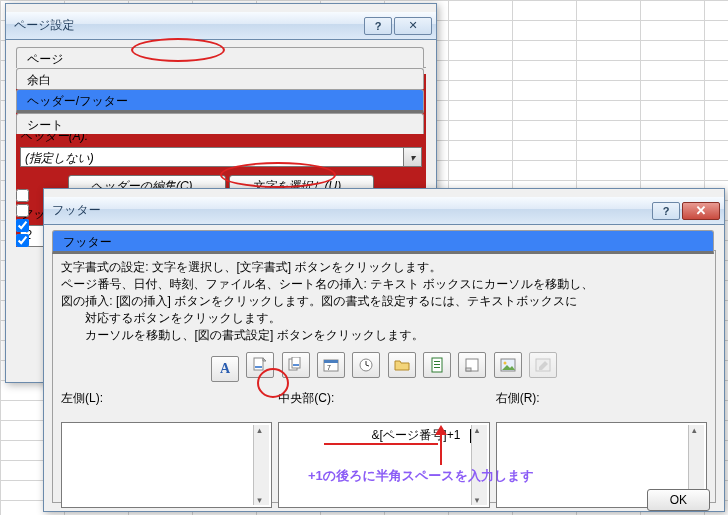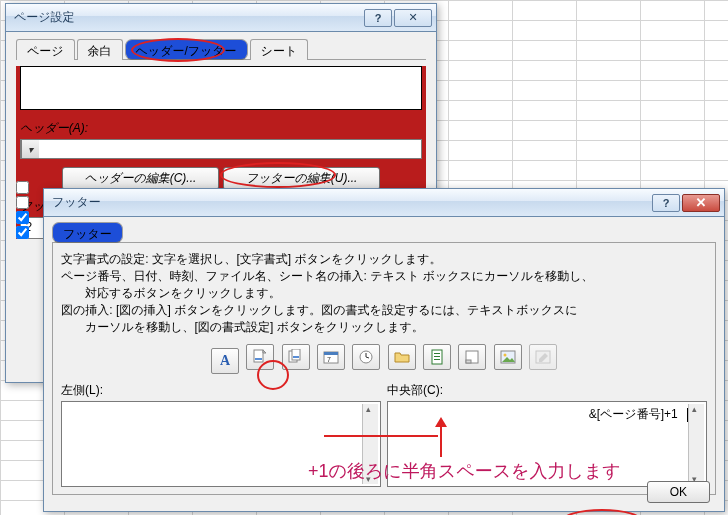--- a/index.html
+++ b/index.html
@@ -23,20 +23,21 @@
     }
 
     .titlebar {
       height: 28px;
       background: linear-gradient(to bottom, #f7fbff 0%, #dfeaf7 45%, #c8daee 46%, #dce9f7 100%);
       border-bottom: 1px solid #6b8aab;
       display: flex; align-items: center;
       padding: 0 4px 0 8px;
       color: #1f3b5a;
       font-size: 12px;
+      margin-top: 8px;
     }
     .titlebar .title-text { flex: 1; }
     .titlebar-btns { display: flex; gap: 2px; }
     .tbtn {
       width: 28px; height: 18px;
       border: 1px solid #6c87a7;
       border-radius: 2px;
       background: linear-gradient(to bottom,#eaf2fb,#cfe0f2);
       display:flex; align-items:center; justify-content:center;
       font-size: 11px; color:#2a4662;
@@ -44,33 +45,33 @@
     }
     .tbtn.close { width:38px; }
     .tbtn.close.red { background: linear-gradient(to bottom,#e89a92,#c94b3f); color:#fff; border-color:#8a2f27;}
     .tbtn.close.red .x { font-weight:bold; font-size:13px; }
     .tbtn .x::before { content:"✕"; }
     .tbtn .q::before { content:"?"; font-weight:bold;}
 
     .dlg-body { padding: 6px 10px 10px 10px; position: relative; }
 
     
-    .tabstrip { display:flex; border-bottom:1px solid #a0a0a0; height:22px; }
+    .tabstrip { display:flex; border-bottom:1px solid #a0a0a0; height:22px;flex-direction:column; }
     .tab {
       padding: 3px 10px 0 10px;
       border:1px solid #a0a0a0;
       border-bottom:none;
       background:#f0f0f0;
       border-radius:3px 3px 0 0;
       margin-right:2px;
       position:relative; top:1px;
       cursor:default;
       font-size:12px;
     }
-    .tab.active { background:#1d4ed8; border-bottom:1px solid #737373;border-radius:7px; }
+    .tab.active { background:#3b82f6; border-bottom:3px solid #737373; }
 
     .panel { border:1px solid #a0a0a0; border-top:none; background:#fff; padding:8px; }
 
     
     #page-setup { left:5px; top:3px; width:432px; height:380px; z-index:1;}
     #page-setup .panel { background:#b91c1c; border:none; padding:0;font-style:italic;}
     #page-setup .preview-box {
       margin: 6px 4px 10px 4px;
       height: 44px;
       border:1px solid #000;
@@ -127,21 +128,21 @@
       border:1px solid #8a8a8a;
       border-radius:2px;
       background:linear-gradient(to bottom,#fdfdfd,#e6e6e6);
       margin:0 2px;
       font-size:14px;
     }
     .tool svg { width:16px; height:16px; }
 
     .sections { display:flex; gap:6px; }
     .sec { flex:1; }
-    .sec-lbl { font-size:12px; margin-bottom:2px;}
+    .sec-lbl { font-size:12px; margin-bottom:15px;}
     .sec-box {
       height:86px;
       border:1px solid #7a7a7a;
       background:#fff;
       position:relative;
       padding:2px;
       display:flex;
     }
     .sec-text { flex:1; text-align:right; font-size:12px; padding-top:2px;}
     .sec-scroll { width:16px; background:#efefef; border-left:1px solid #c0c0c0; position:relative;}
@@ -152,23 +153,24 @@
     .dlg-buttons .winbtn { padding:3px 22px; }
 
     .red-underline {
       position:absolute;
       border-top:0; border-left:0; border-right:0;
       border-bottom:2px solid #d22;
       pointer-events:none;
     }
     .red-note {
       position:absolute;
-      color:#be185d;
-      font-size:18px;
+      color:#8b5cf6;
+      font-size:13px;
       pointer-events:none;
+      font-weight:bold;
     }
     .red-arrow-line {
       position:absolute;
       background:#d22;
       pointer-events:none;
     }
     .caret {
       display:inline-block; width:1px; height:14px; background:#000; vertical-align:middle; margin-left:6px;
     }
   </style>
@@ -193,25 +195,26 @@
     <div class="tabstrip">
       <div class="tab">ページ</div>
       <div class="tab">余白</div>
       <div class="tab active">ヘッダー/フッター</div>
       <div class="tab">シート</div>
     </div>
     <div class="panel">
       <div class="preview-box"></div>
       <div class="lbl">ヘッダー(A):</div>
       <div class="combo">
+        <div class="val">(指定しない)</div>
         <div class="drop"></div>
       </div>
       <div class="btn-row">
         <span class="winbtn">ヘッダーの編集(C)...</span>
-        <span class="winbtn">フッターの編集(U)...</span>
+        <span class="winbtn">文字を選択し(U)...</span>
       </div>
       <div class="footer-lbl">フッター</div>
       <div class="footer-input">2</div>
     </div>
     <div class="checks">
       <div class="chk">
           <input type="checkbox" style="">
         </div>
       <div class="chk">
           <input type="checkbox" style="">
@@ -243,22 +246,22 @@
     </div>
   </div>
   <div class="dlg-body">
     <div class="tabstrip">
       <div class="tab active">フッター</div>
     </div>
     <div class="panel">
       <div class="instr">
         <div>文字書式の設定: 文字を選択し、[文字書式] ボタンをクリックします。</div>
         <div>ページ番号、日付、時刻、ファイル名、シート名の挿入: テキスト ボックスにカーソルを移動し、</div>
+        <div>図の挿入: [図の挿入] ボタンをクリックします。図の書式を設定するには、テキストボックスに</div>
         <div>　　対応するボタンをクリックします。</div>
-        <div>図の挿入: [図の挿入] ボタンをクリックします。図の書式を設定するには、テキストボックスに</div>
         <div>　　カーソルを移動し、[図の書式設定] ボタンをクリックします。</div>
       </div>
 
       <div class="toolbar">
         <span class="tool" style="color:#2a5db0; font-family:serif; font-weight:bold;">A</span>
         <span class="tool">
           <svg viewBox="0 0 16 16">
               <rect x="2" y="1" width="9" height="12" fill="#fff" stroke="#888"></rect>
               <rect x="3" y="9" width="7" height="2" fill="#5a8ed6"></rect>
               <path d="M11 1 L14 4 L11 4 Z" fill="#ccc" stroke="#888"></path>
@@ -327,20 +330,27 @@
             <div class="sec-scroll"></div>
           </div>
         </div>
         <div class="sec">
           <div class="sec-lbl">中央部(C):</div>
           <div class="sec-box">
             <div class="sec-text"><span>&amp;[ページ番号]+1 </span><span class="caret"></span></div>
             <div class="sec-scroll"></div>
           </div>
         </div>
+        <div class="sec">
+          <div class="sec-lbl">右側(R):</div>
+          <div class="sec-box">
+            <div class="sec-text"></div>
+            <div class="sec-scroll"></div>
+          </div>
+        </div>
       </div>
     </div>
 
     <div class="dlg-buttons">
       <span class="winbtn">OK</span>
     </div>
 
     <div class="anno-oval" style="left:213px; top:143px; width:32px; height:30px;"></div>
 
     <div class="red-underline" style="left:280px; top:218px; width:114px;"></div>

